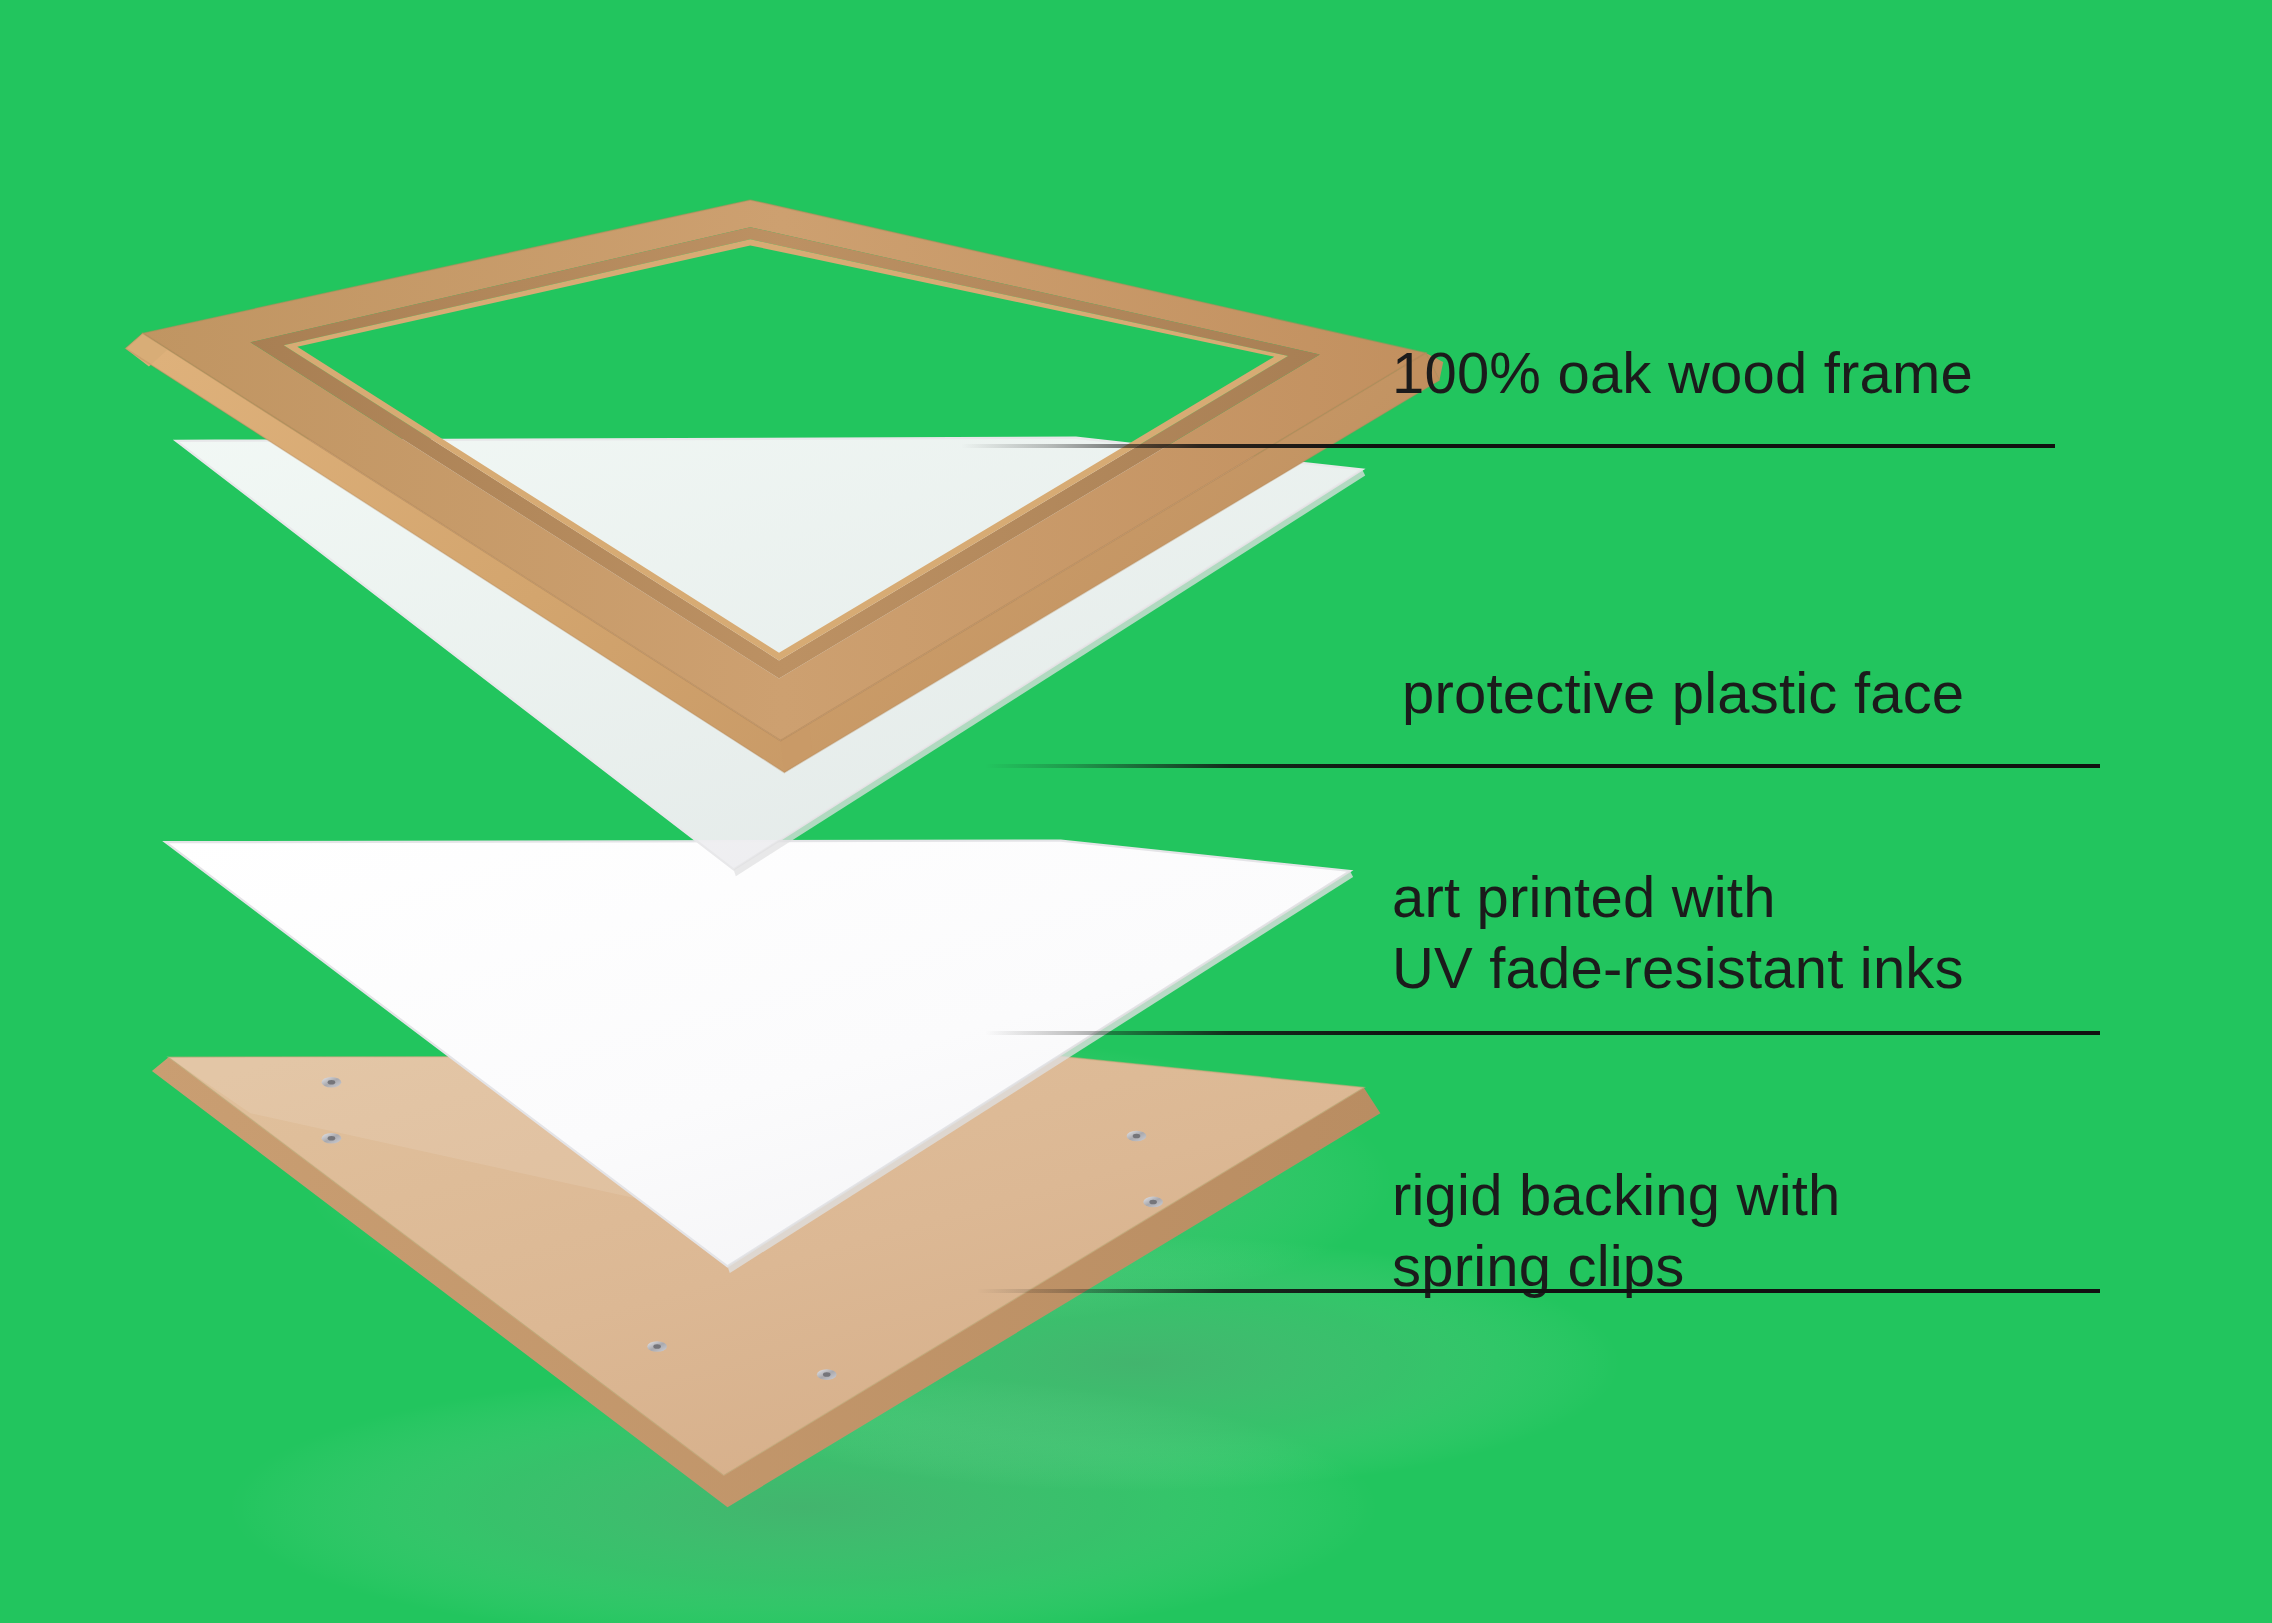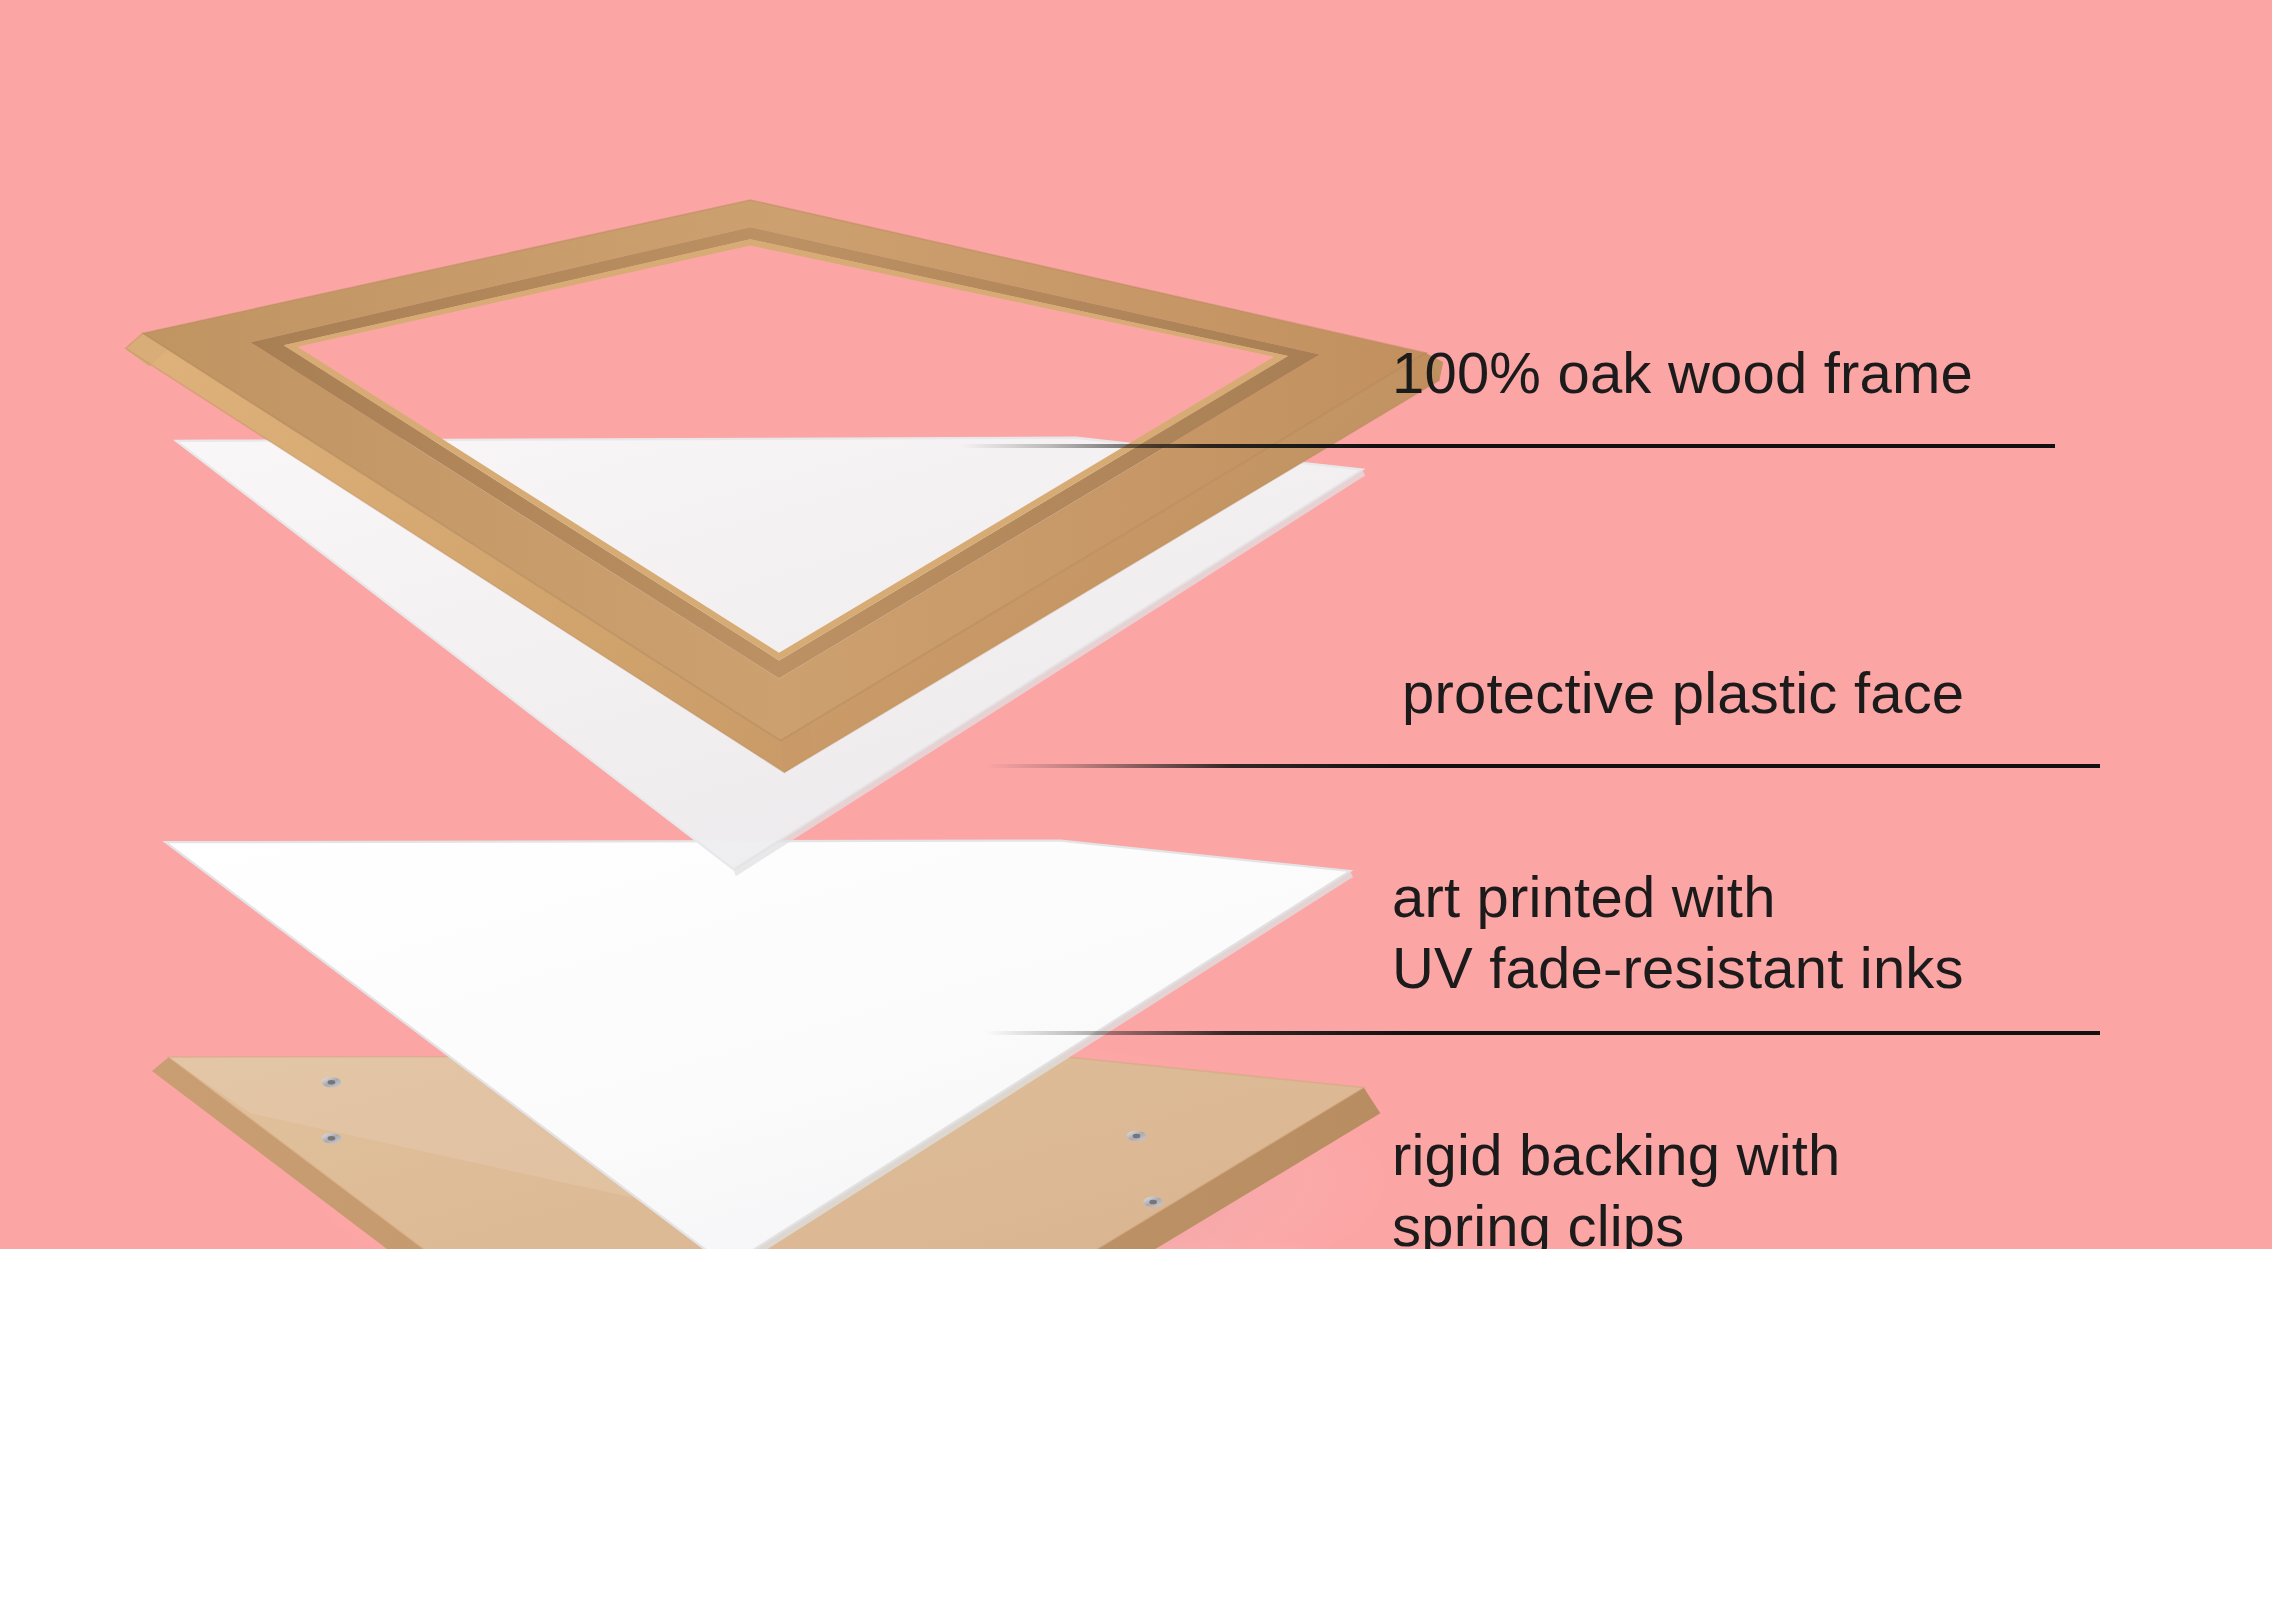--- a/index.html
+++ b/index.html
@@ -6,22 +6,22 @@
     margin: 0;
     padding: 0;
     background: #ffffff;
   }
   body {
     font-family: "Liberation Sans", sans-serif;
   }
   #stage {
     position: relative;
     width: 2273px;
-    height: 1249px;
-    background: #fca5a5;
+    height: 1623px;
+    background: #22c55e;
     overflow: hidden;
   }
   #art-svg {
     position: absolute;
     left: 0;
     top: 0;
     width: 2273px;
     height: 1623px;
     display: block;
   }
@@ -214,20 +214,20 @@
       <hr class="callout-line" id="cl1" style="left: 985px; top: 758px; width: 1115px; background: linear-gradient(to right, rgba(20, 20, 20, 0) 0%, rgba(20, 20, 20, 0.25) 8%, rgba(17, 17, 17, 0.85) 22%, rgb(17, 17, 17) 38%, rgb(17, 17, 17) 100%);">
     </div>
 
     <div class="callout">
       <div class="callout-text" id="ct2" style="top: 862px;">art printed with
 UV fade-resistant inks</div>
       <hr class="callout-line" id="cl2" style="left: 985px; top: 1025px; width: 1115px; background: linear-gradient(to right, rgba(20, 20, 20, 0) 0%, rgba(20, 20, 20, 0.25) 8%, rgba(17, 17, 17, 0.85) 22%, rgb(17, 17, 17) 38%, rgb(17, 17, 17) 100%);">
     </div>
 
     <div class="callout">
-      <div class="callout-text" id="ct3" style="top: 1120px;">rigid backing with
+      <div class="callout-text" id="ct3" style="top: 1160px;">rigid backing with
 spring clips</div>
       <hr class="callout-line" id="cl3" style="left: 977px; top: 1283px; width: 1123px; background: linear-gradient(to right, rgba(20, 20, 20, 0) 0%, rgba(20, 20, 20, 0.25) 8%, rgba(17, 17, 17, 0.85) 22%, rgb(17, 17, 17) 38%, rgb(17, 17, 17) 100%);">
     </div>
 
   </div>
 </div>
 
 
 </body></html>

